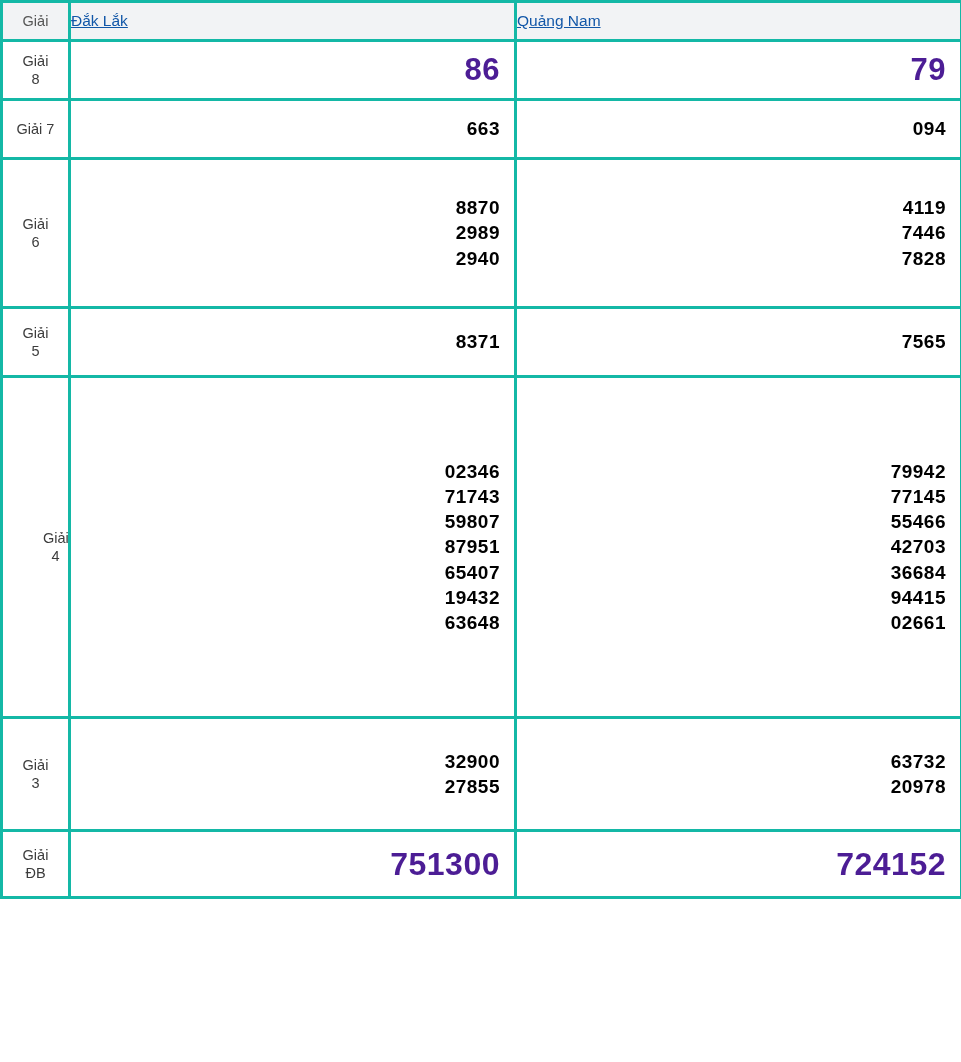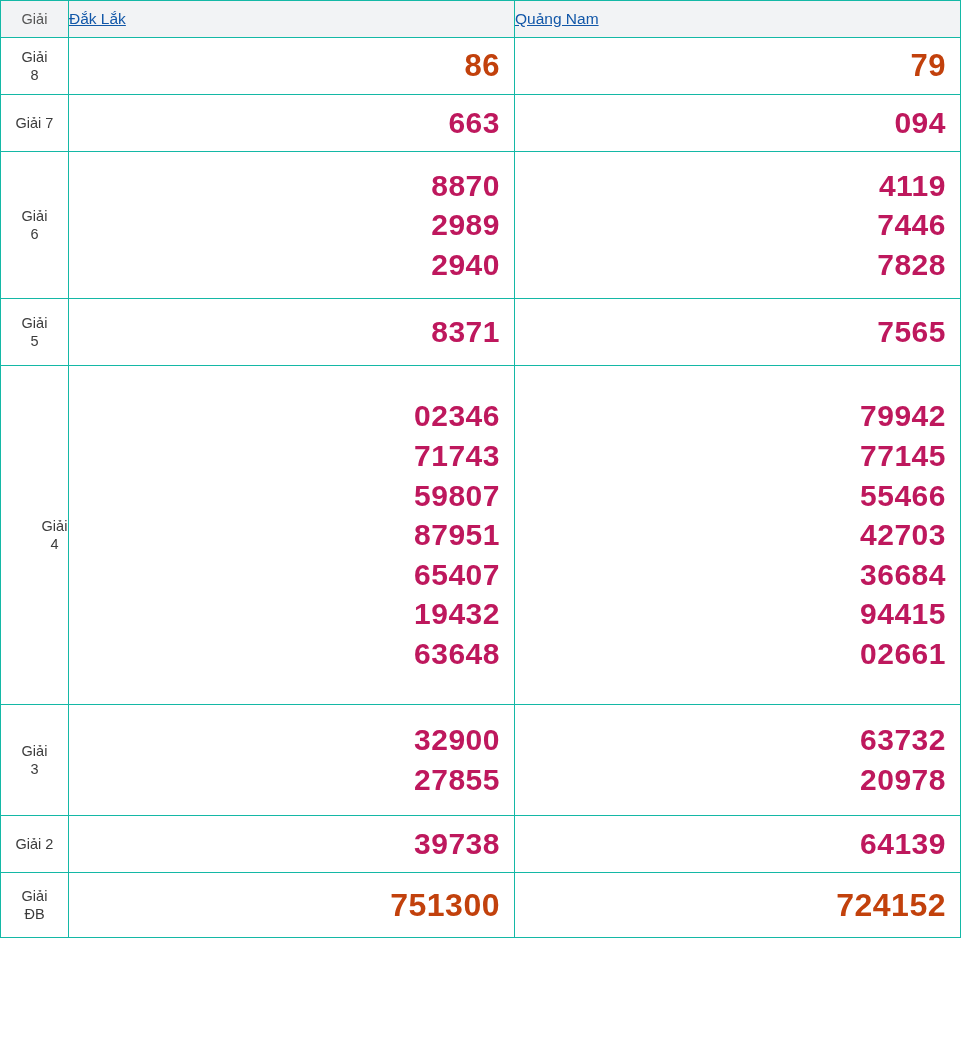--- a/index.html
+++ b/index.html
@@ -16,21 +16,21 @@
   .lottery-table {
     width: 961px;
     border-collapse: collapse;
     table-layout: fixed;
   }
   .lottery-table col.c-label { width: 68px; }
   .lottery-table col.c-prov  { width: 446px; }
 
   .lottery-table th,
   .lottery-table td {
-    border: 1px solid #14b8a6;
+    border: 3px solid #14b8a6;
     vertical-align: middle;
     padding: 0;
   }
   thead th {
     background: #f2f3f5;
     height: 36px;
     font-weight: normal;
     font-size: 15px;
     color: #333333;
   }
@@ -54,30 +54,30 @@
     text-align: center;
     font-size: 14.5px;
     color: #3c3c3c;
     line-height: 1.25;
     white-space: pre-line;
     background: #ffffff;
   }
   td.nums {
     text-align: right;
     padding-right: 14px;
-    font-size: 30px;
+    font-size: 19px;
     font-weight: bold;
-    color: #be185d;
+    color: #000000;
     line-height: 1.32;
     letter-spacing: 0.5px;
   }
   td.nums .n { display: block; }
   tr.special td.nums,
   tr.g8 td.nums {
-    color: #c2410c;
+    color: #4c1d95;
   }
   tr.g8 td.nums { font-size: 31px; }
   tr.special td.nums { font-size: 32px; }
 
   tr.g8 td, tr.g7 td { height: 56px; }
   tr.g6 td { height: 146px; margin-left: 13px; }
   tr.g5 td { height: 66px; }
   tr.g4 td { height: 338px; padding-left: 40px; }
   tr.g3 td { height: 110px; }
   tr.g2 td, tr.g1 td { height: 56px; }
@@ -179,29 +179,20 @@
 3</td>
         <td class="nums">
           <span class="n">32900</span>
           <span class="n">27855</span>
         </td>
         <td class="nums">
           <span class="n">63732</span>
           <span class="n">20978</span>
         </td>
       </tr>
-      <tr class="g2">
-        <td class="label">Giải 2</td>
-        <td class="nums">
-          <span class="n">39738</span>
-        </td>
-        <td class="nums">
-          <span class="n">64139</span>
-        </td>
-      </tr>
       <tr class="special">
         <td class="label">Giải
 ĐB</td>
         <td class="nums">
           <span class="n">751300</span>
         </td>
         <td class="nums">
           <span class="n">724152</span>
         </td>
       </tr>

